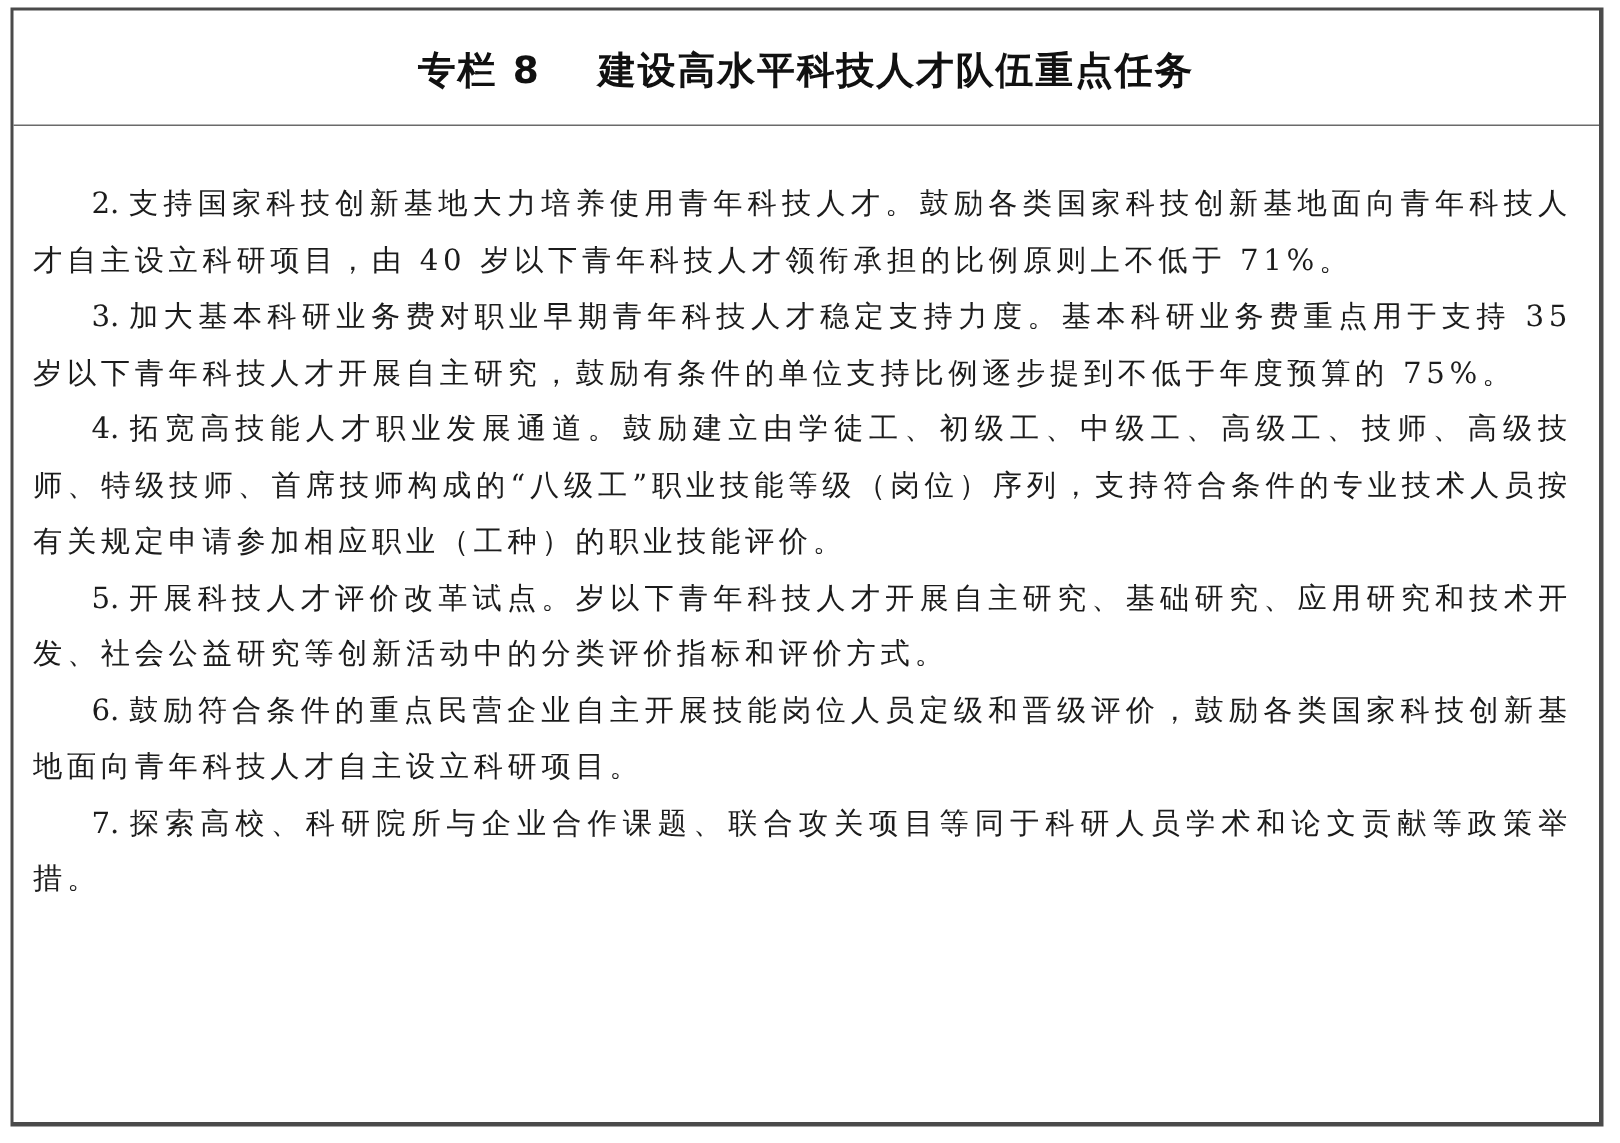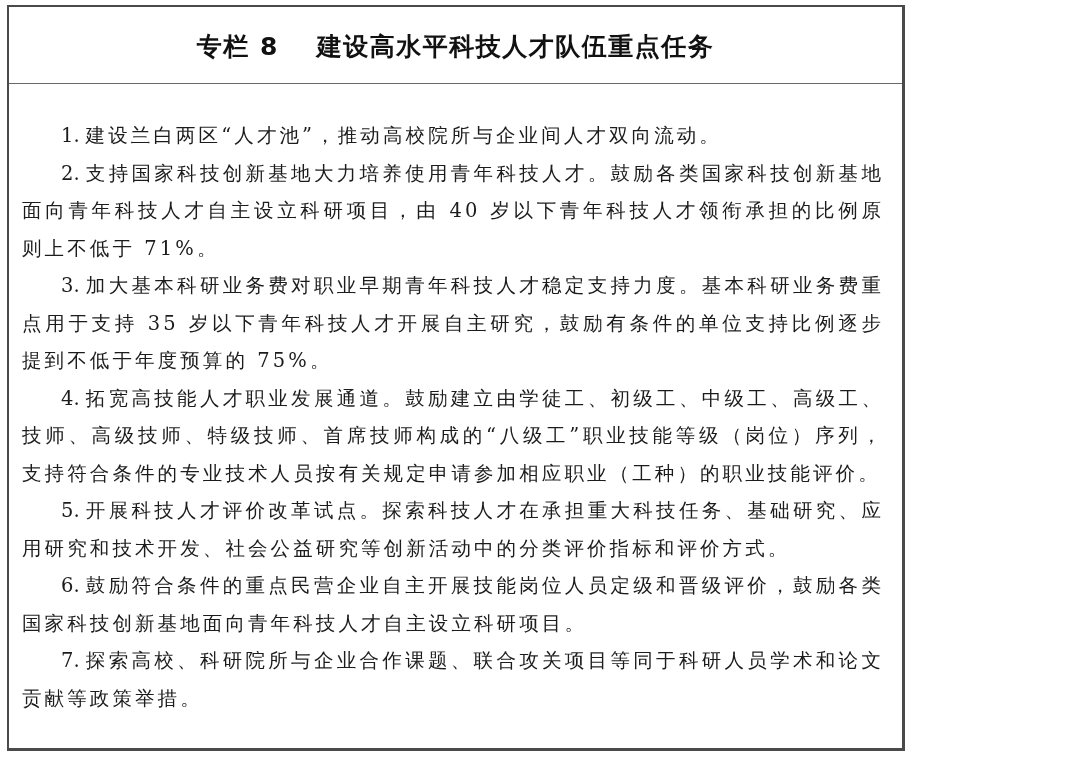--- a/index.html
+++ b/index.html
@@ -12,21 +12,21 @@
       height: 762px;
       position: relative;
       overflow: hidden;
       font-family: "DejaVu Serif", "Liberation Serif", serif;
       color: #1a1a1a;
     }
     .box {
       position: absolute;
       left: 7px;
       top: 5px;
-      width: 898px;
+      width: 1062px;
       height: 746px;
       border: 2px solid #4a4a4a;
       border-bottom-width: 3px;
       border-right-width: 3px;
       box-sizing: border-box;
       background: #ffffff;
     }
     .title-bar {
       position: absolute;
       left: 0;
@@ -74,21 +74,20 @@
 <body>
 
 <div class="box">
   <div class="title-bar">
     <div class="title">
       <span class="label-num">专栏 8</span><span>建设高水平科技人才队伍重点任务</span>
     </div>
   </div>
 
   <div class="body">
-    <p class="para"><span class="num">1.</span><span>建设兰白两区“人才池”，推动高校院所与企业间人才双向流动。</span></p>
     <p class="para"><span class="num">2.</span><span>支持国家科技创新基地大力培养使用青年科技人才。鼓励各类国家科技创新基地面向青年科技人才自主设立科研项目，由 40 岁以下青年科技人才领衔承担的比例原则上不低于 71%。</span></p>
     <p class="para"><span class="num">3.</span><span>加大基本科研业务费对职业早期青年科技人才稳定支持力度。基本科研业务费重点用于支持 35 岁以下青年科技人才开展自主研究，鼓励有条件的单位支持比例逐步提到不低于年度预算的 75%。</span></p>
     <p class="para"><span class="num">4.</span><span>拓宽高技能人才职业发展通道。鼓励建立由学徒工、初级工、中级工、高级工、技师、高级技师、特级技师、首席技师构成的“八级工”职业技能等级（岗位）序列，支持符合条件的专业技术人员按有关规定申请参加相应职业（工种）的职业技能评价。</span></p>
-    <p class="para"><span class="num">5.</span><span>开展科技人才评价改革试点。探索科技人才在承担重大科技任务、基础研究、应用研究和技术开发、社会公益研究等创新活动中的分类评价指标和评价方式。</span></p>
+    <p class="para"><span class="num">5.</span><span>开展科技人才评价改革试点。岁以下青年科技人才开展自主研究、基础研究、应用研究和技术开发、社会公益研究等创新活动中的分类评价指标和评价方式。</span></p>
     <p class="para"><span class="num">6.</span><span>鼓励符合条件的重点民营企业自主开展技能岗位人员定级和晋级评价，鼓励各类国家科技创新基地面向青年科技人才自主设立科研项目。</span></p>
     <p class="para"><span class="num">7.</span><span>探索高校、科研院所与企业合作课题、联合攻关项目等同于科研人员学术和论文贡献等政策举措。</span></p>
   </div>
 </div>
 
 </body></html>

